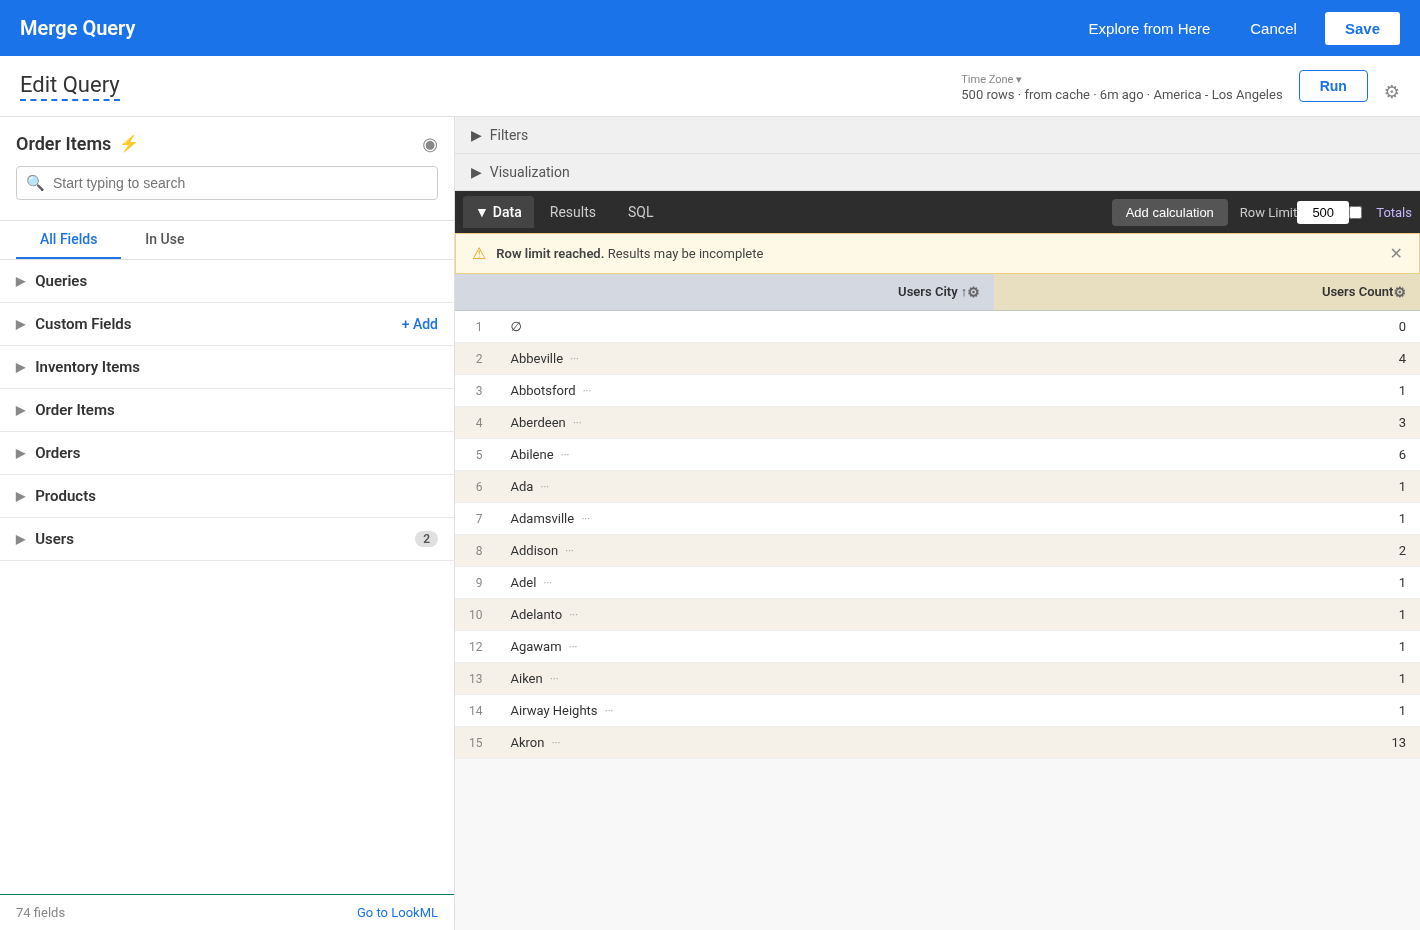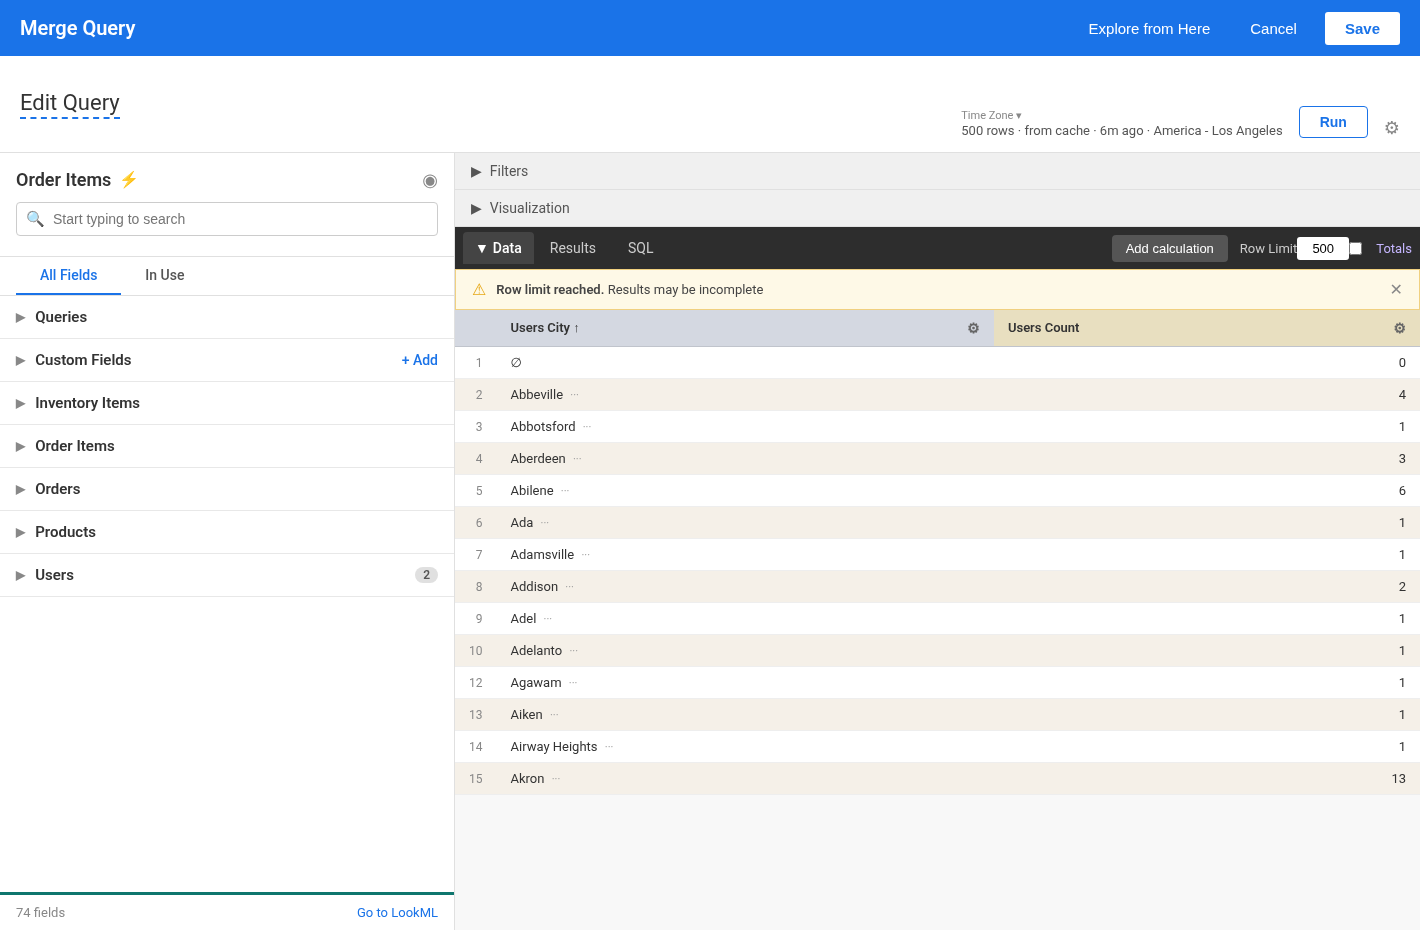--- a/index.html
+++ b/index.html
@@ -64,21 +64,20 @@
     .timezone-top { font-size: 11px; color: #888; }
     .run-btn {
       background: white;
       border: 1.5px solid #1a73e8;
       color: #1a73e8;
       font-size: 14px;
       font-weight: 600;
       padding: 7px 20px;
       border-radius: 4px;
       cursor: pointer;
-      margin-top: 36px;
     }
     .gear-icon { font-size: 18px; color: #888; cursor: pointer; }
 
     
     .content-layout {
       display: flex;
       flex: 1;
       overflow: hidden;
     }
 
@@ -178,21 +177,21 @@
       color: #555;
       border-radius: 10px;
       padding: 1px 8px;
       font-size: 12px;
     }
     .add-link { margin-left: auto; color: #1a73e8; font-size: 14px; font-weight: 500; }
 
     
     .sidebar-footer {
       padding: 10px 16px;
-      border-top: 3px solid #0f766e;
+      border-top: 1px solid #0f766e;
       display: flex;
       align-items: center;
       justify-content: space-between;
       font-size: 13px;
       color: #888;
     }
     .go-lookaml { color: #1a73e8; font-size: 13px; cursor: pointer; }
 
     
     .right-panel {
@@ -290,21 +289,21 @@
     table {
       width: 100%;
       border-collapse: collapse;
       font-size: 13px;
     }
     thead tr {
       background: #d4d8e1;
     }
     thead th {
       padding: 10px 14px;
-      text-align: left;
+      text-align: right;
       font-weight: 600;
       font-size: 13px;
       color: #333;
       border-bottom: 1px solid #c0c4cc;
       position: sticky;
       top: 0;
       z-index: 1;
     }
     thead th:first-child {
       width: 36px;

